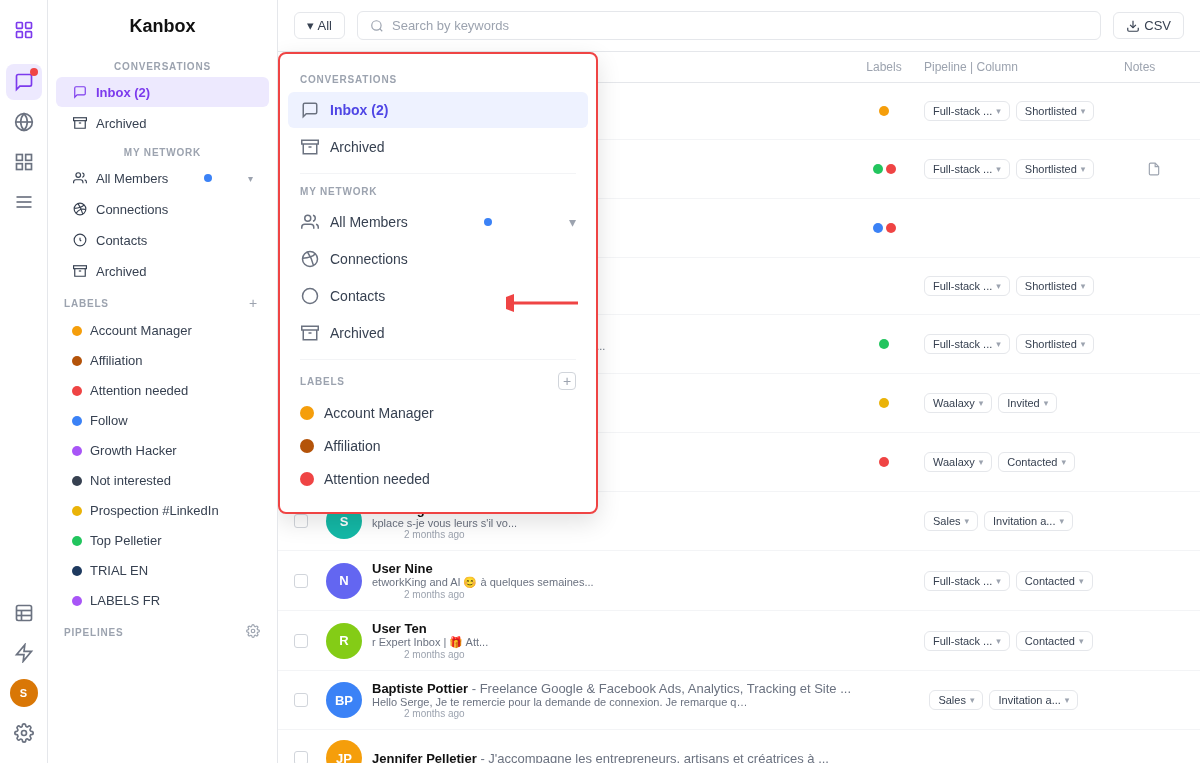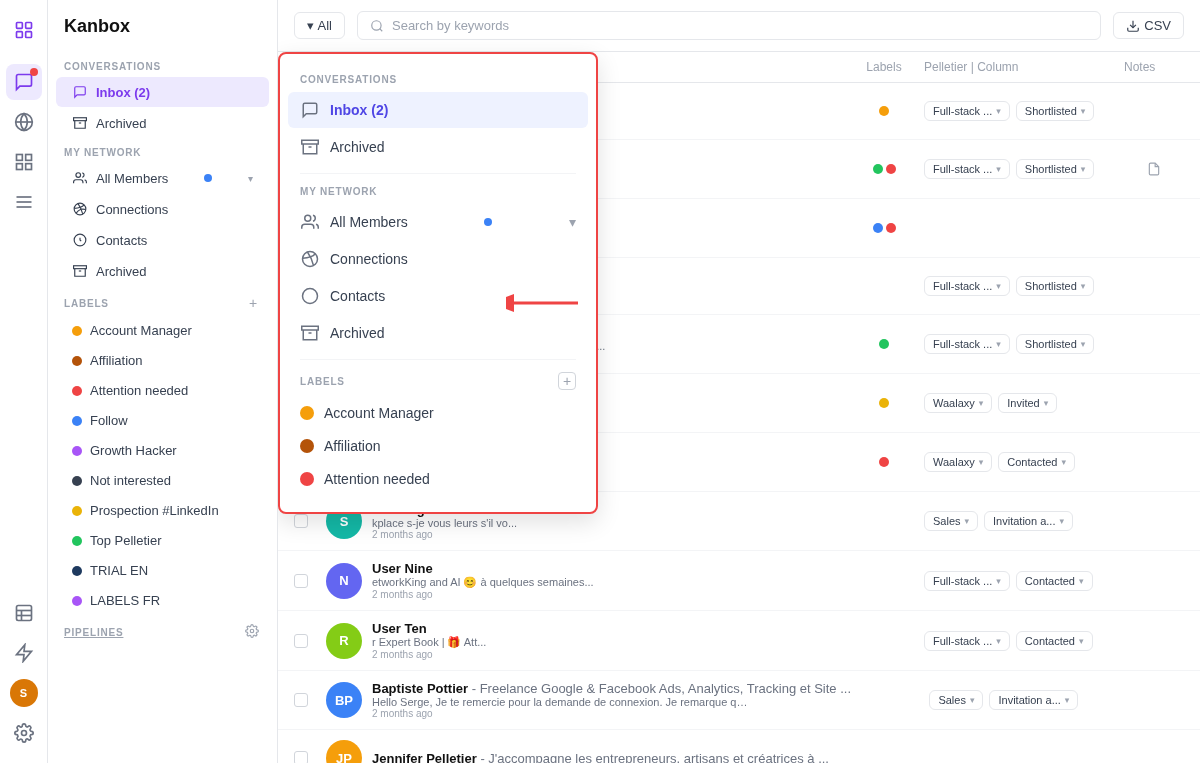--- a/index.html
+++ b/index.html
@@ -32,20 +32,21 @@
     }
     .icon-btn svg { width: 20px; height: 20px; }
 
     
     .left-nav {
       width: 230px;
       background: #fff;
       border-right: 1px solid #e5e7eb;
       overflow-y: auto;
       padding: 16px 0;
+      text-align: center;
     }
     .left-nav .brand {
       font-size: 18px; font-weight: 700; color: #111;
       padding: 0 16px 16px;
     }
     .nav-section-label {
       font-size: 10px; font-weight: 600; color: #9ca3af;
       letter-spacing: 0.08em;
       padding: 8px 16px 4px;
       text-transform: uppercase;
@@ -80,21 +81,21 @@
     .labels-header .add-btn {
       width: 16px; height: 16px; display: flex; align-items: center; justify-content: center;
       border-radius: 4px; cursor: pointer; color: #9ca3af; font-size: 14px;
     }
     .pipelines-header {
       display: flex; align-items: center; justify-content: space-between;
       padding: 8px 16px 4px;
     }
     .pipelines-header .section-text {
       font-size: 10px; font-weight: 600; color: #9ca3af;
-      letter-spacing: 0.08em; text-transform: uppercase; text-decoration: underline;
+      letter-spacing: 0.08em; text-transform: uppercase;
     }
     .pipelines-header .pipe-icon {
       width: 16px; height: 16px; color: #9ca3af;
     }
 
     
     .main-content {
       flex: 1;
       display: flex;
       flex-direction: column;
@@ -174,21 +175,21 @@
       width: 36px; height: 36px; border-radius: 50%;
       background: #d1d5db; flex-shrink: 0;
       display: flex; align-items: center; justify-content: center;
       font-size: 13px; font-weight: 600; color: #fff;
       overflow: hidden;
     }
     .person-text { overflow: hidden; }
     .person-name { font-size: 13px; font-weight: 600; color: #111; white-space: nowrap; overflow: hidden; text-overflow: ellipsis; }
     .person-name span { font-weight: 400; color: #6b7280; }
     .person-desc { font-size: 11px; color: #6b7280; white-space: nowrap; overflow: hidden; text-overflow: ellipsis; max-width: 380px; }
-    .person-time { font-size: 10px; color: #9ca3af; }
+    .person-time { font-size: 10px; color: #9ca3af; margin-left: 32px; }
 
     .label-dots { display: flex; gap: 3px; align-items: center; justify-content: center; width: 80px; }
     .label-dot-sm { width: 10px; height: 10px; border-radius: 50%; }
 
     .pipeline-col { width: 200px; display: flex; gap: 6px; align-items: center; }
     .pill-select {
       display: flex; align-items: center; gap: 4px;
       padding: 3px 8px;
       border: 1px solid #e5e7eb;
       border-radius: 6px;
@@ -485,21 +486,21 @@
     </div>
   </div>
 
   <div class="table-area">
     <div class="table-header">
       <div class="col-check">
           <div class="cb"></div>
         </div>
       <div class="col-person"></div>
       <div class="col-labels th">Labels</div>
-      <div class="col-pipeline th">Pelletier | Column</div>
+      <div class="col-pipeline th">Pipeline | Column</div>
       <div class="col-notes th">Notes</div>
     </div>
     <div id="table-rows-container">
         <div class="table-row">
     <div class="col-check">
             <div class="cb"></div>
           </div>
     <div class="person-info">
       <div class="avatar" style="background:#6366f1;">A</div>
       <div class="person-text">
@@ -757,21 +758,21 @@
     <div class="notes-col"></div>
   </div>
         <div class="table-row">
     <div class="col-check">
             <div class="cb"></div>
           </div>
     <div class="person-info">
       <div class="avatar" style="background:#84cc16;">R</div>
       <div class="person-text">
         <div class="person-name">User Ten </div>
-        <div class="person-desc">r Expert Book | 🎁 Att...</div>
+        <div class="person-desc">r Expert Inbox | 🎁 Att...</div>
         <div class="person-time">2 months ago</div>
       </div>
     </div>
     <div class="col-labels label-dots"></div>
     <div class="pipeline-col">
 
     <div class="pill-select">
       <span>Full-stack ...</span>
       <span class="arrow">▾</span>
     </div>

